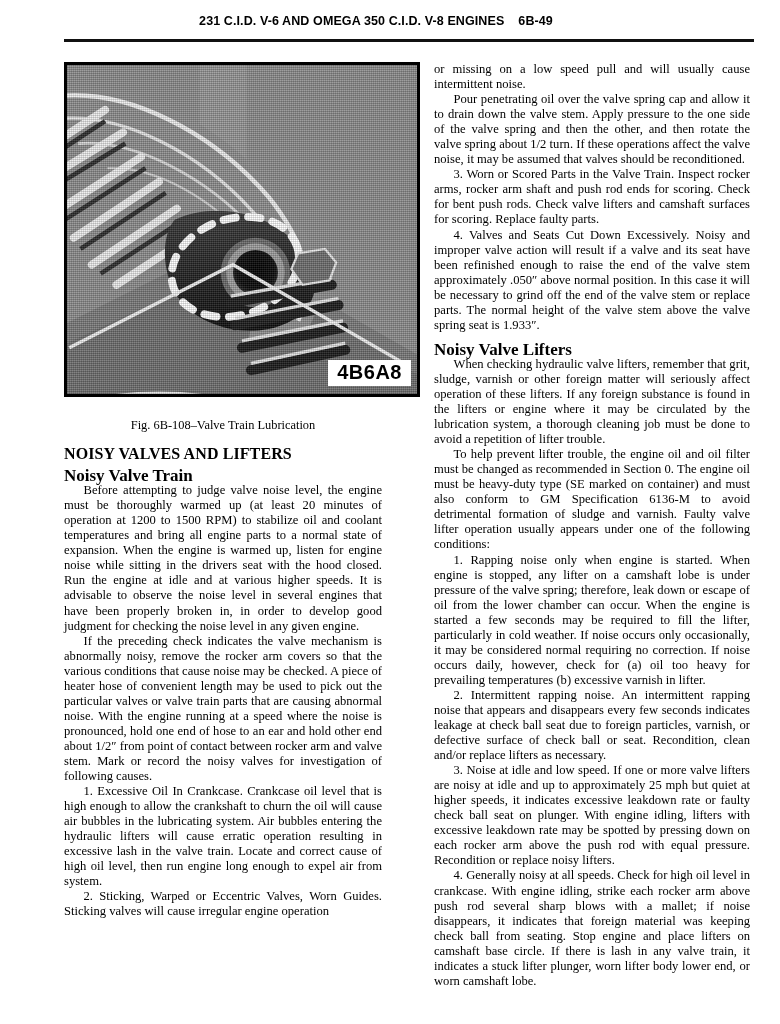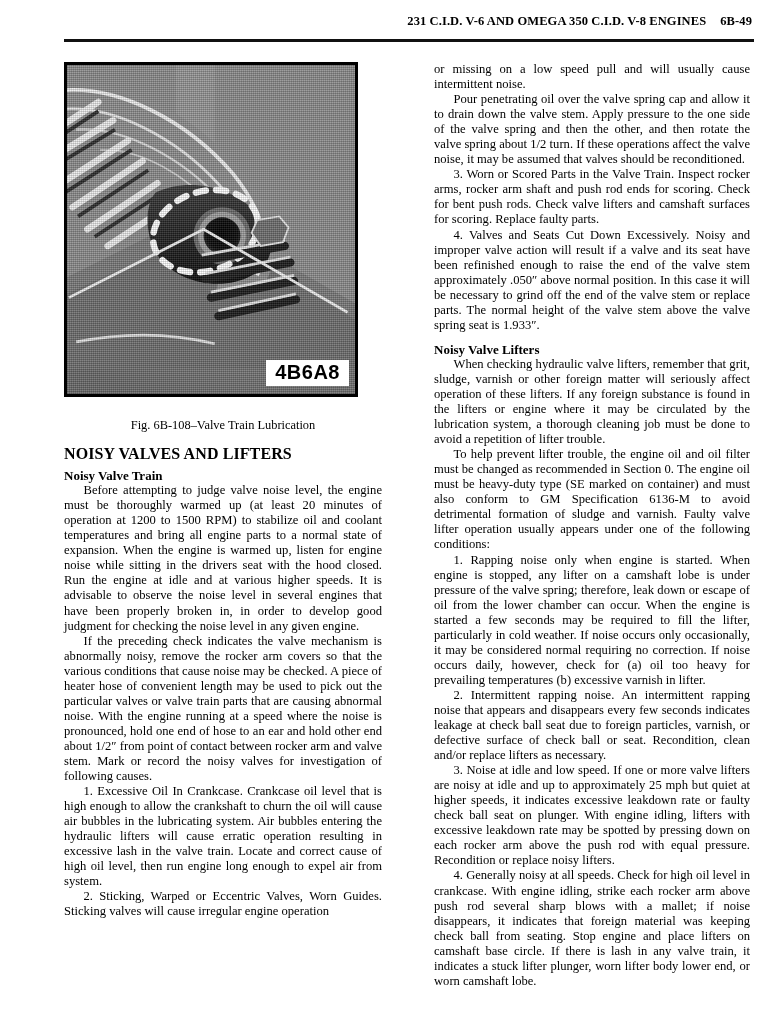--- a/index.html
+++ b/index.html
@@ -23,22 +23,22 @@
     box-sizing: border-box;
     padding: 0;
   }
 
   
   .running-head {
     position: absolute;
     top: 14px;
     left: 0;
     right: 28px;
-    text-align: right;
-    font-family: Liberation Serif, serif;
+    text-align: center;
+    font-family: Liberation Sans, sans-serif;
     font-weight: bold;
     font-size: 12.5px;
     letter-spacing: 0.1px;
     white-space: nowrap;
   }
   .running-head .page-no {
     margin-left: 14px;
   }
   .head-rule {
     position: absolute;
@@ -71,38 +71,38 @@
 
   h2.section-head {
     font-size: 16px;
     font-weight: bold;
     margin: 13px 0 7px 0;
     text-indent: 0;
     text-align: left;
     letter-spacing: 0.1px;
   }
   h3.sub-head {
-    font-size: 13px;
+    font-size: 17px;
     font-weight: bold;
     margin: 9px 0 0 0;
     text-indent: 0;
     text-align: left;
   }
   h3.sub-head.tight { margin-top: 0; }
 
   
   .figure {
     position: absolute;
     left: 64px;
     top: 62px;
     width: 318px;
   }
   .photo {
     position: relative;
-    width: 294px;
+    width: 356px;
     height: 335px;
     border: 3px solid #000;
     box-sizing: border-box;
     overflow: hidden;
     background:
       radial-gradient(ellipse 120% 90% at 78% 20%, #b9b9b9 0%, #9a9a9a 38%, #7d7d7d 70%, #6a6a6a 100%);
   }
   .grain {
     position: absolute;
     inset: 0;

